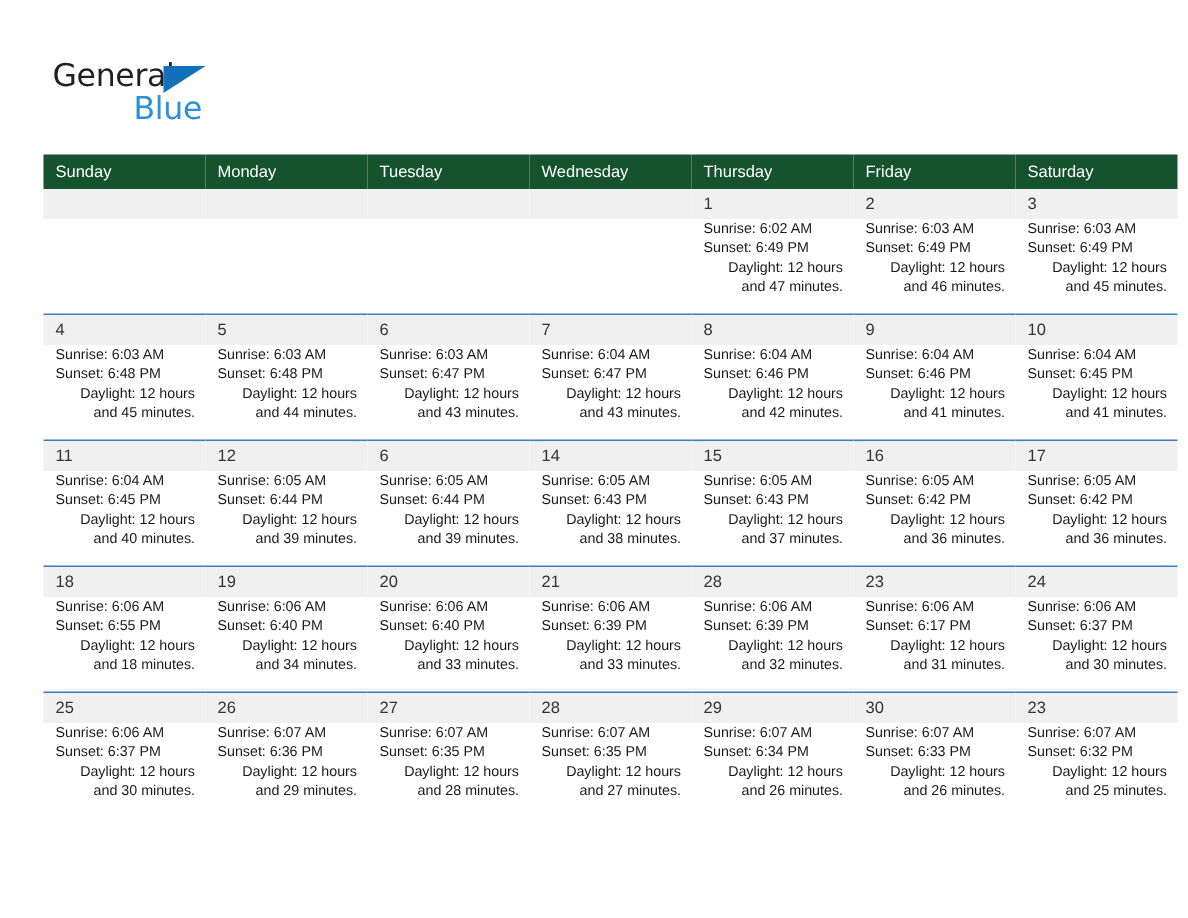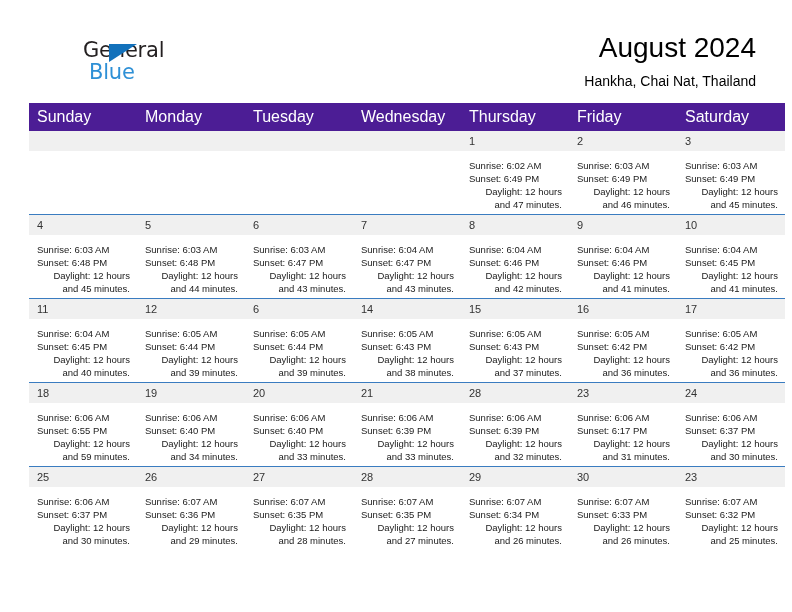--- a/index.html
+++ b/index.html
@@ -41,21 +41,20 @@
   .logo-general {
     position: absolute;
     left: 0;
     top: 0;
     font-size: 21px;
     letter-spacing: -0.2px;
     color: #231f20;
     font-family: "DejaVu Sans", sans-serif;
     font-weight: 400;
     line-height: 22px;
-    margin-left: 48px;
   }
   .logo-triangle {
     position: absolute;
     left: 74px;
     top: 5px;
     width: 0;
     height: 0;
     border-left: 28px solid #1271bb;
     border-bottom: 18px solid transparent;
   }
@@ -97,23 +96,23 @@
   .calendar {
     position: absolute;
     left: 29px;
     top: 103px;
     width: 756px;
     border-collapse: collapse;
     table-layout: fixed;
   }
 
   .calendar th {
-    background: #4c1d95;
+    background: #14532d;
     color: #ffffff;
-    font-size: 16px;
+    font-size: 11px;
     font-weight: 400;
     text-align: left;
     padding: 5px 0 5px 8px;
     height: 13px;
     border: none;
   }
 
   .calendar td {
     vertical-align: top;
     padding: 0;
@@ -132,21 +131,21 @@
     color: #333333;
     padding: 4px 0 4px 8px;
     height: 12px;
     line-height: 12px;
   }
   .daynum.empty {
     color: transparent;
   }
 
   .info {
-    padding: 8px 7px 0 8px;
+    padding: 0 7px 0 8px;
     font-size: 9.5px;
     line-height: 13px;
     color: #1a1a1a;
   }
   .info div {
     white-space: nowrap;
   }
   .info .daylight {
     white-space: normal;
     text-align: right;
@@ -158,24 +157,20 @@
 <div class="page">
 
   <div class="header">
 
     <div class="logo">
       <span class="logo-general">General</span>
       <span class="logo-triangle"></span>
       <span class="logo-blue">Blue</span>
     </div>
 
-    <div class="title-block">
-      <div class="cal-title">August 2024</div>
-      <div class="cal-subtitle">Hankha, Chai Nat, Thailand</div>
-    </div>
 
   </div>
 
   <table class="calendar">
     <thead>
       <tr>
         <th>Sunday</th>
         <th>Monday</th>
         <th>Tuesday</th>
         <th>Wednesday</th>
@@ -342,21 +337,21 @@
           </div>
         </td>
       </tr>
 
       <tr>
         <td>
           <div class="daynum">18</div>
           <div class="info">
             <div>Sunrise: 6:06 AM</div>
             <div>Sunset: 6:55 PM</div>
-            <div class="daylight">Daylight: 12 hours and 59 minutes.</div>
+            <div class="daylight">Daylight: 12 hours and 18 minutes.</div>
           </div>
         </td>
         <td>
           <div class="daynum">19</div>
           <div class="info">
             <div>Sunrise: 6:06 AM</div>
             <div>Sunset: 6:40 PM</div>
             <div class="daylight">Daylight: 12 hours and 34 minutes.</div>
           </div>
         </td>

